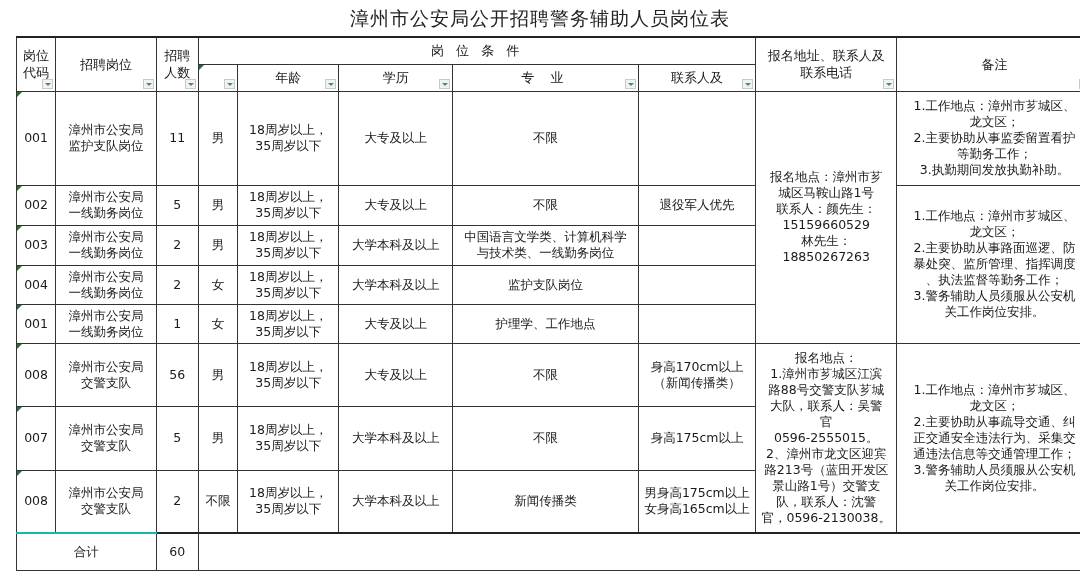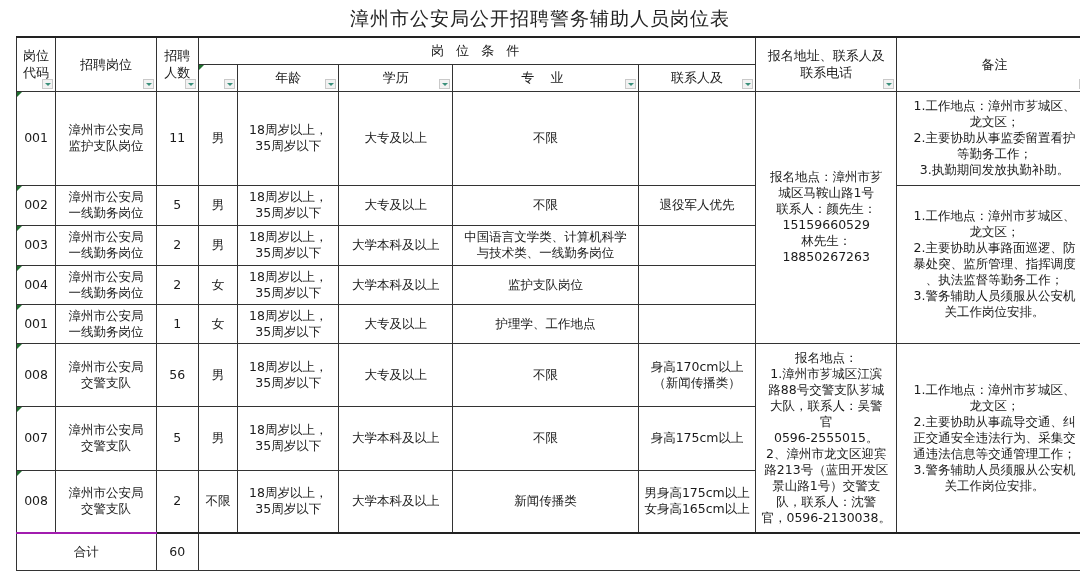--- a/index.html
+++ b/index.html
@@ -200,18 +200,18 @@
       <td>不限</td>
       <td style="white-space:pre-line">18周岁以上，
 35周岁以下</td>
       <td>大学本科及以上</td>
       <td style="white-space:pre-line">新闻传播类</td>
       <td style="white-space:pre-line">男身高175cm以上
 女身高165cm以上</td>
     </tr>
 
     <tr class="total-row" style="height:37px">
-      <td colspan="2" style="border-top:2px solid #a21caf">合计</td>
+      <td colspan="2" style="border-top:2px solid #14b8a6">合计</td>
       <td style="border-top:2px solid #222">60</td>
       <td colspan="7" style="border-top:2px solid #222"></td>
     </tr>
   </tbody>
 </table>
 
 </body></html>

